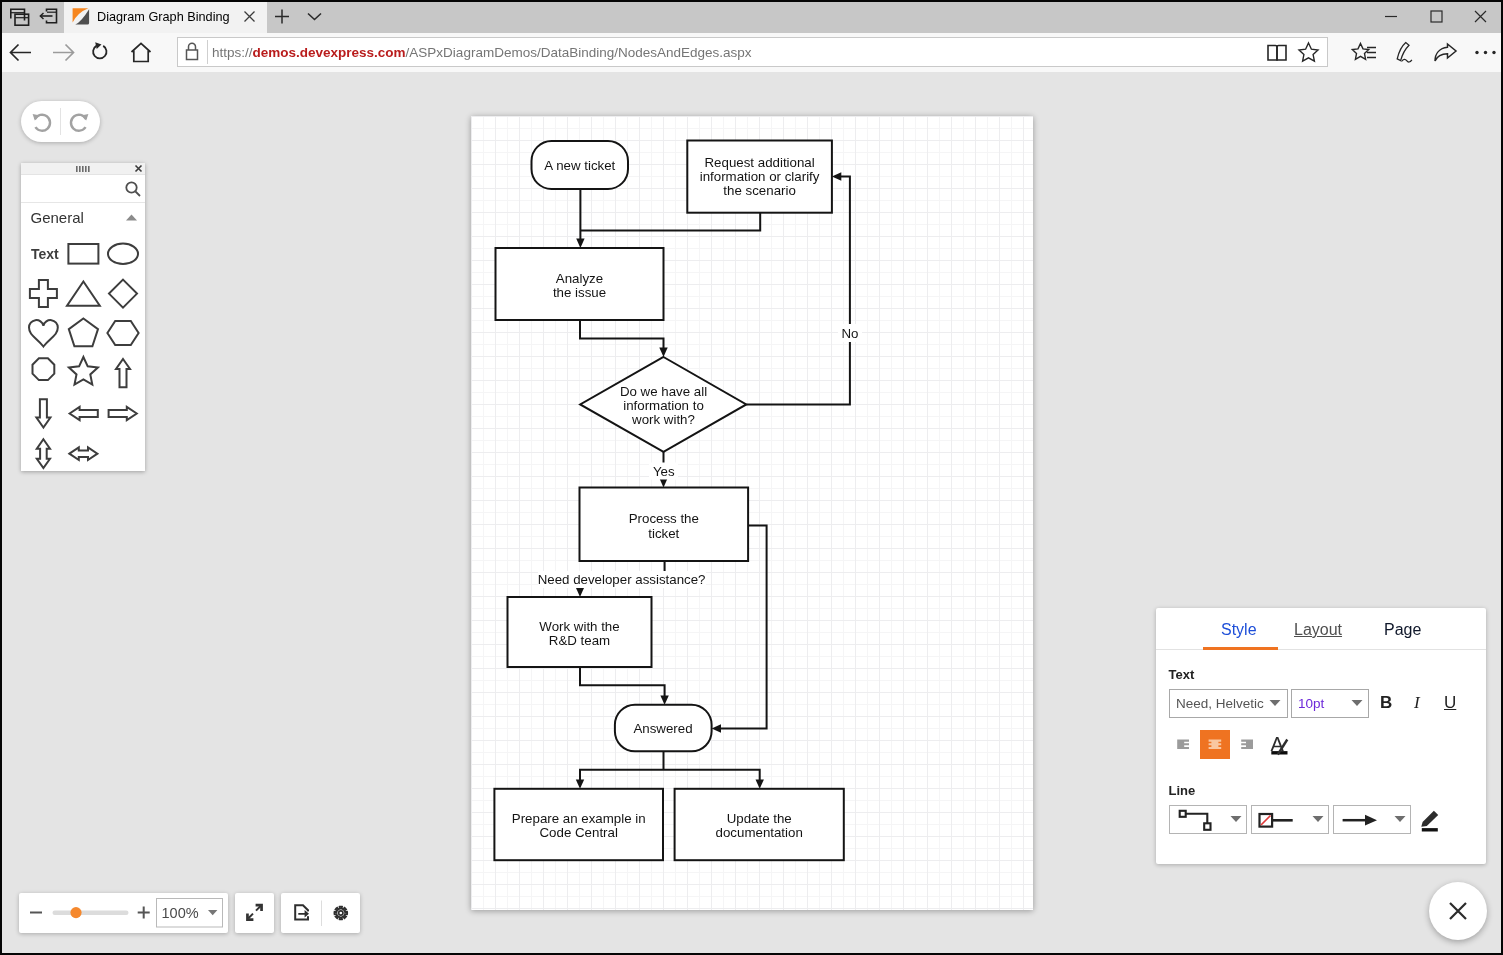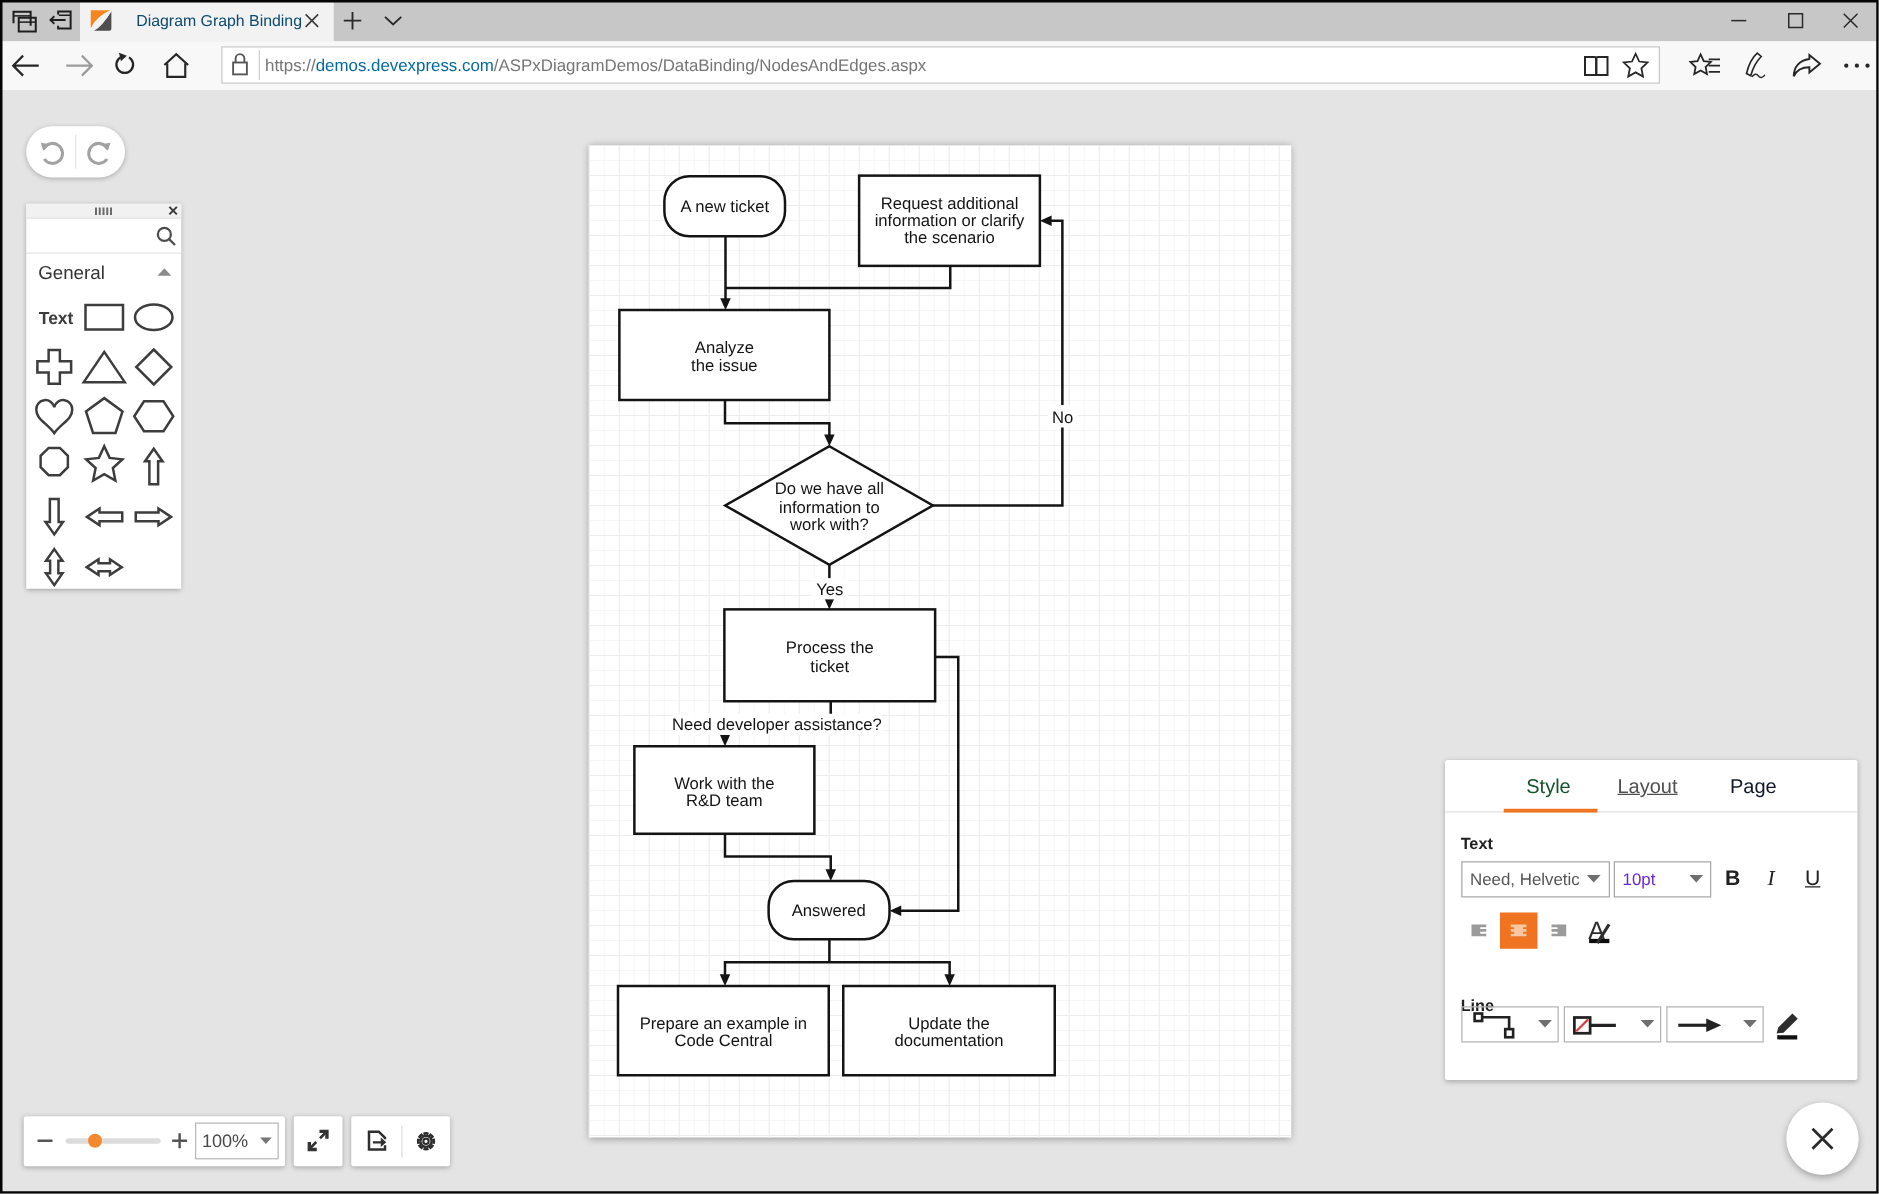--- a/index.html
+++ b/index.html
@@ -3,25 +3,25 @@
 <meta charset="utf-8">
 <style>
   html,body{margin:0;padding:0;}
   body{width:1503px;height:955px;overflow:hidden;font-family:"Liberation Sans",sans-serif;}
   .abs{position:absolute;}
   #stage{position:relative;width:1503px;height:955px;background:#e4e4e4;overflow:hidden;}
   #frame{position:absolute;left:0;top:0;width:1499px;height:951px;border:2px solid #050505;pointer-events:none;z-index:99;}
   
   #tabbar{left:0;top:0;width:1503px;height:33px;background:#c7c7c7;}
   #tab{left:64px;top:0px;width:203px;height:33px;background:#f2f2f2;}
-  #tabtitle{left:109px;top:10px;font-size:12.7px;color:#0c4a6e;}
+  #tabtitle{left:97px;top:10px;font-size:12.7px;color:#000000;}
   #navbar{left:0;top:33px;width:1503px;height:39px;background:#f8f8f8;}
   #addr{left:177px;top:37px;width:1151px;height:30px;background:#fff;border:1px solid #c9c9c9;box-sizing:border-box;}
   #urltext{left:212px;top:45px;font-size:13.5px;color:#757575;letter-spacing:0px;}
-  #urltext b{color:#0369a1;font-weight:normal;}
+  #urltext b{color:#b91c1c;font-weight:bold;}
   
   #canvas{left:471px;top:116px;width:562px;height:794px;background:#fff;
     background-image:
       linear-gradient(#ededef 1px,transparent 1px),linear-gradient(90deg,#ededef 1px,transparent 1px),
       linear-gradient(#f5f5f6 1px,transparent 1px),linear-gradient(90deg,#f5f5f6 1px,transparent 1px);
     background-size:24px 24px,24px 24px,12px 12px,12px 12px;
     box-shadow:0 1px 6px rgba(0,0,0,0.33);}
   
   .panel{background:#fff;box-shadow:0 1px 4px rgba(0,0,0,0.25);}
   #undoredo{left:21px;top:101px;width:79px;height:41px;border-radius:21px;}
@@ -295,33 +295,33 @@
     <rect x="24.3" y="18.4" width="4.4" height="4.8" fill="#fff"></rect>
     <path d="M17.3 19.9 h6.3 v-2.9 l4.4 3.8 -4.4 3.8 v-2.9 h-6.3 z" fill="#2e2e2e"></path>
 
     <path d="M58.60 13.71 A6.4 6.4 0 0 1 61.00 13.71 L60.62 15.73 A4.35 4.35 0 0 1 62.25 16.40 L63.40 14.71 A6.4 6.4 0 0 1 65.09 16.40 L63.40 17.55 A4.35 4.35 0 0 1 64.07 19.18 L66.09 18.80 A6.4 6.4 0 0 1 66.09 21.20 L64.07 20.82 A4.35 4.35 0 0 1 63.40 22.45 L65.09 23.60 A6.4 6.4 0 0 1 63.40 25.29 L62.25 23.60 A4.35 4.35 0 0 1 60.62 24.27 L61.00 26.29 A6.4 6.4 0 0 1 58.60 26.29 L58.98 24.27 A4.35 4.35 0 0 1 57.35 23.60 L56.20 25.29 A6.4 6.4 0 0 1 54.51 23.60 L56.20 22.45 A4.35 4.35 0 0 1 55.53 20.82 L53.51 21.20 A6.4 6.4 0 0 1 53.51 18.80 L55.53 19.18 A4.35 4.35 0 0 1 56.20 17.55 L54.51 16.40 A6.4 6.4 0 0 1 56.20 14.71 L57.35 16.40 A4.35 4.35 0 0 1 58.98 15.73 Z" fill="none" stroke="#2e2e2e" stroke-width="1.8"></path>
     <circle cx="59.8" cy="20" r="2.15" fill="none" stroke="#2e2e2e" stroke-width="1.7"></circle>
   </svg>
   <div class="abs panel" id="props"></div>
   <div class="abs" style="left:1156px;top:608px;width:330px;height:256px;font-family:'Liberation Sans',sans-serif;">
     <div class="abs" style="left:0;top:40.5px;width:330px;height:1px;background:#e2e2e2;"></div>
     <div class="abs" style="left:46.5px;top:39px;width:75px;height:3px;background:#ef7321;"></div>
-    <div class="abs" style="left:65px;top:13px;font-size:16px;color:#14532d;">Style</div>
+    <div class="abs" style="left:65px;top:13px;font-size:16px;color:#1d4ed8;">Style</div>
     <div class="abs" style="left:138px;top:13px;font-size:16px;color:#4f4f4f;text-decoration:underline;">Layout</div>
     <div class="abs" style="left:228px;top:13px;font-size:16px;color:#0f172a;">Page</div>
     <div class="abs" style="left:12.5px;top:59px;font-size:13px;font-weight:bold;color:#222;">Text</div>
     <div class="abs" style="left:12.5px;top:81px;width:119px;height:29px;border:1px solid #a8a8a8;box-sizing:border-box;"></div>
     <div class="abs" style="left:20px;top:88px;font-size:13.5px;color:#555;">Need, Helvetic</div>
     <div class="abs" style="left:135px;top:81px;width:78px;height:29px;border:1px solid #a8a8a8;box-sizing:border-box;"></div>
     <div class="abs" style="left:142px;top:88px;font-size:13.5px;color:#6d28d9;">10pt</div>
     <div class="abs" style="left:224px;top:85px;font-size:17px;font-weight:bold;color:#222;">B</div>
     <div class="abs" style="left:258px;top:85px;font-size:17px;font-style:italic;color:#222;font-family:'Liberation Serif',serif;">I</div>
     <div class="abs" style="left:288px;top:85px;font-size:17px;color:#222;text-decoration:underline;">U</div>
     <div class="abs" style="left:43.5px;top:121.5px;width:30px;height:29px;background:#ef7321;"></div>
-    <div class="abs" style="left:12.5px;top:189px;font-size:13px;font-weight:bold;color:#222;">Line</div>
+    <div class="abs" style="left:12.5px;top:175px;font-size:13px;font-weight:bold;color:#222;">Line</div>
     <div class="abs" style="left:12.5px;top:197px;width:78px;height:29px;border:1px solid #b4b4b4;box-sizing:border-box;"></div>
     <div class="abs" style="left:94.5px;top:197px;width:78px;height:29px;border:1px solid #b4b4b4;box-sizing:border-box;"></div>
     <div class="abs" style="left:176.5px;top:197px;width:78px;height:29px;border:1px solid #b4b4b4;box-sizing:border-box;"></div>
   </div>
   <svg class="abs" style="left:1156px;top:608px;" width="330" height="256" viewBox="0 0 330 256">
 
     <g fill="#6e6e6e">
       <path d="M113.5 92 l5.5 6 5.5-6 z"></path>
       <path d="M195.5 92 l5.5 6 5.5-6 z"></path>
       <path d="M74.5 208 l5.5 6 5.5-6 z"></path>

